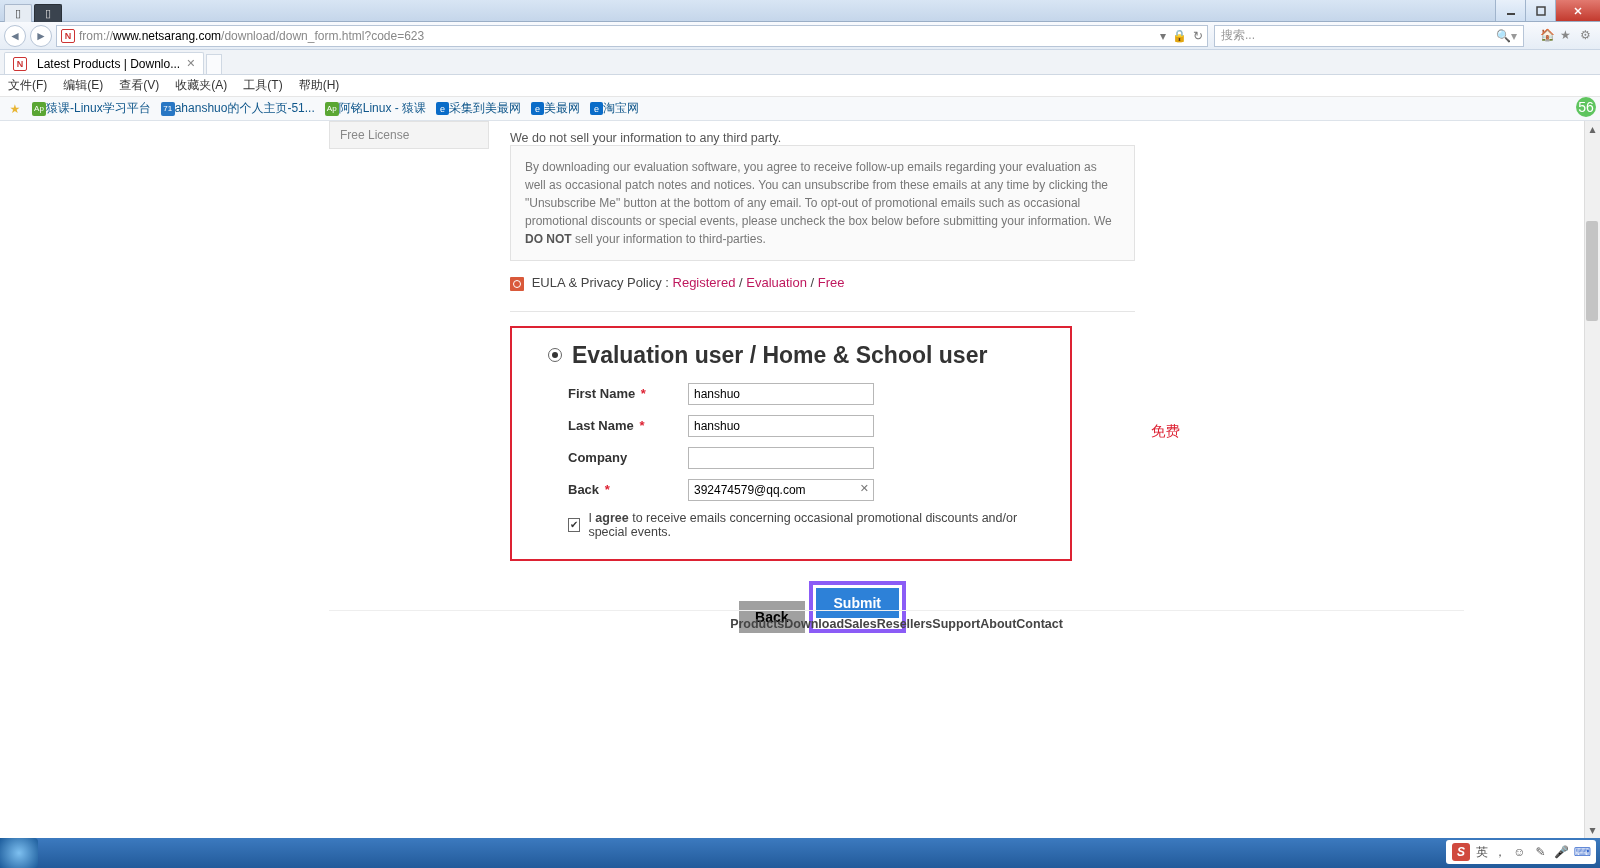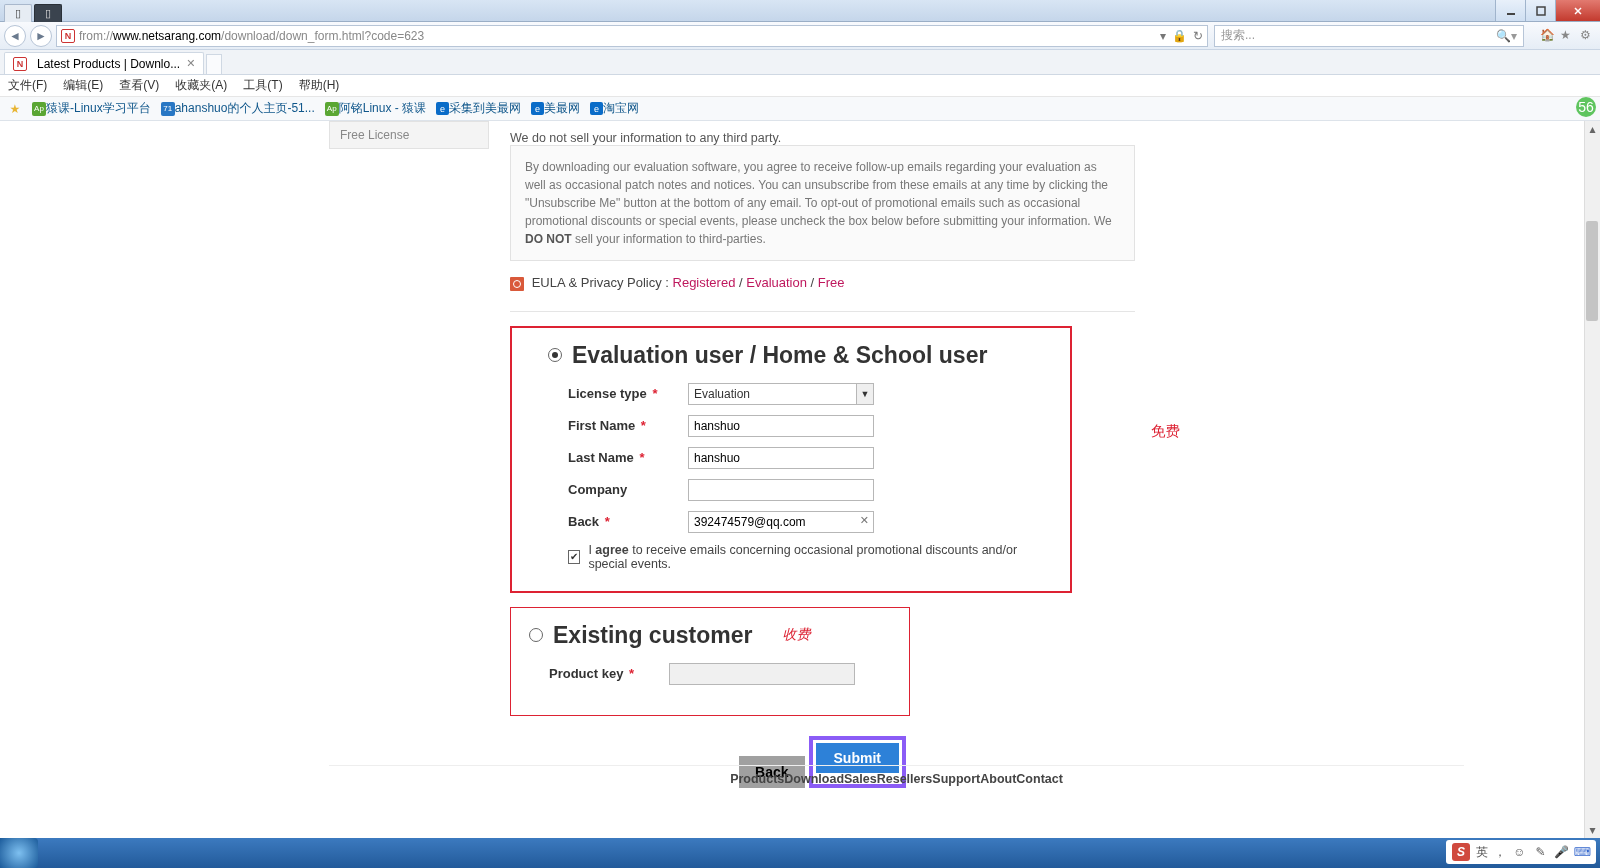--- a/index.html
+++ b/index.html
@@ -224,27 +224,20 @@
         <a>Free</a>
       </div>
       <hr class="sep">
 
       <div class="form-box" style="width:562px;position:relative;">
         <div class="form-head">
           <span class="radio checked"></span>
           <h2>Evaluation user / Home &amp; School user</h2>
         </div>
         <div class="frow">
-          <label><span>License type</span> <span class="req">*</span></label>
-          <div class="select">
-            <span>Evaluation</span>
-              <span class="chev">▼</span>
-          </div>
-        </div>
-        <div class="frow">
           <label><span>First Name</span> <span class="req">*</span></label>
           <input type="text" value="hanshuo" style="">
         </div>
         <div class="frow">
           <label><span>Last Name</span> <span class="req">*</span></label>
           <input type="text" value="hanshuo" style="">
         </div>
         <div class="frow">
           <label><span>Company</span></label>
           <input type="text" value="" style="">
@@ -256,31 +249,20 @@
             <span class="email-x">✕</span>
           </div>
         </div>
         <div class="agree">
           <span class="cb">✔</span>
           <span><span>I </span><b>agree</b><span> to receive emails concerning occasional promotional discounts and/or special events.</span></span>
         </div>
         <span style="position:absolute;right:-110px;top:94px;color:#d23;font-size:14.5px;font-family:KaiTi,serif;">免费</span>
       </div>
 
-      <div class="box2">
-        <div class="form-head">
-          <span class="radio"></span>
-          <h2>Existing customer</h2>
-          <span class="pay-label" style="font-family:KaiTi,serif;">收费</span>
-        </div>
-        <div class="frow">
-          <label><span>Product key</span> <span class="req">*</span></label>
-          <input type="text" disabled="" style="">
-        </div>
-      </div>
 
       <div class="btns">
         <button class="btn-back">Back</button>
         <span class="btn-submit-wrap">
           <button class="btn-submit">Submit</button>
         </span>
       </div>
     </div>
 
     <div class="footer-links">

